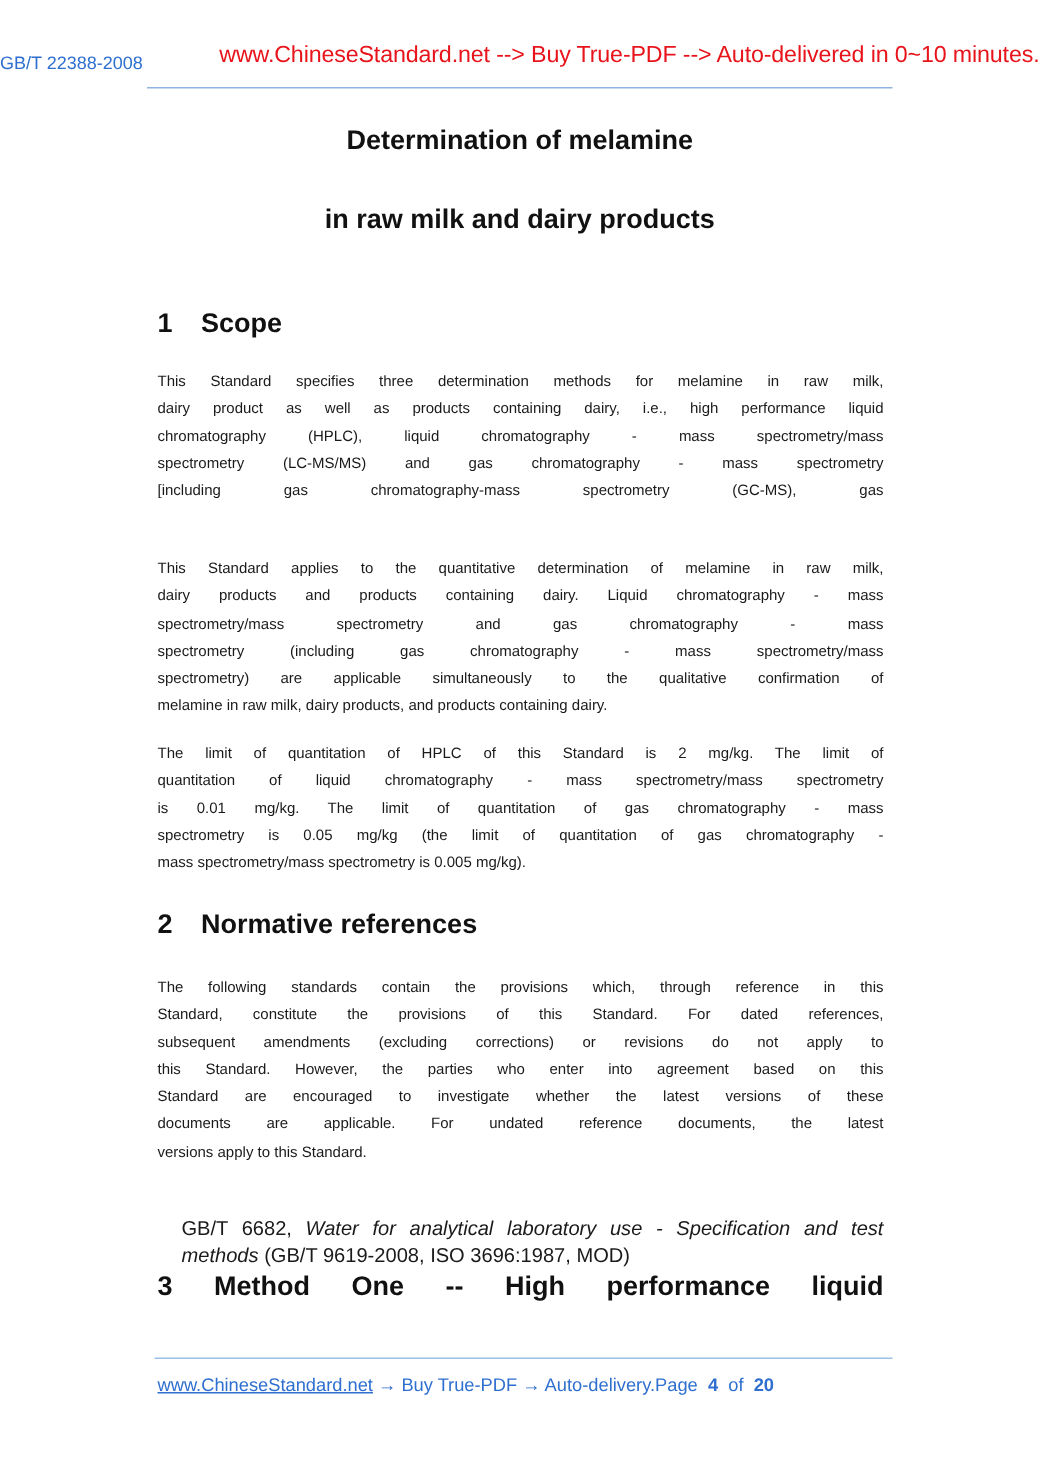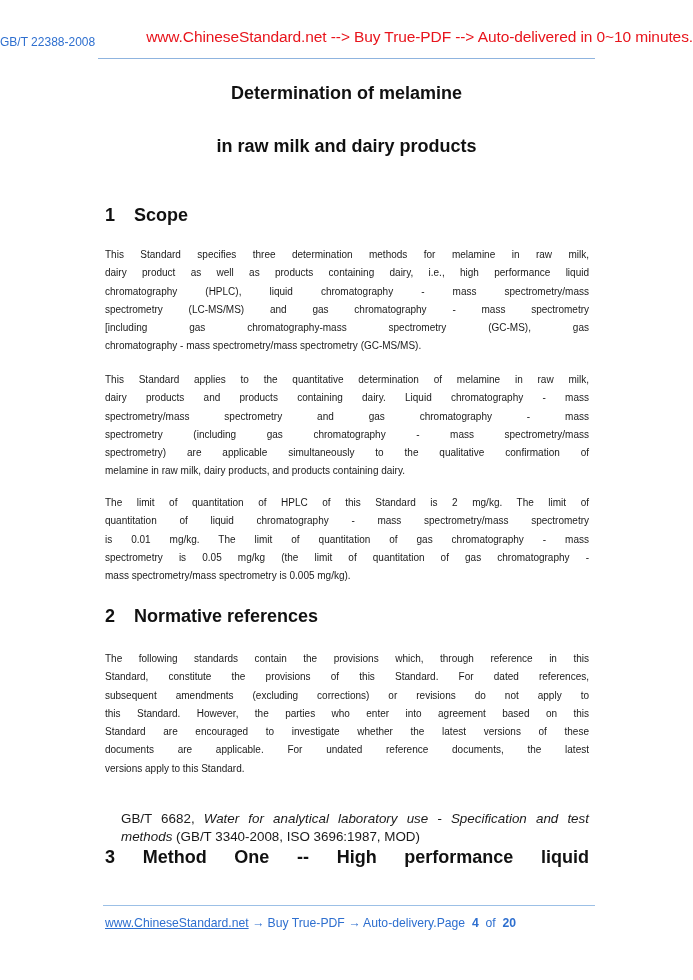--- a/index.html
+++ b/index.html
@@ -84,21 +84,20 @@
   <div class="h1" style="top:205px;">
     <span class="num">1</span><span>Scope</span>
   </div>
 
   <div class="para" style="top:246px;">
     <span class="line">This Standard specifies three determination methods for melamine in raw milk,</span>
     <span class="line">dairy product as well as products containing dairy, i.e., high performance liquid</span>
     <span class="line">chromatography (HPLC), liquid chromatography - mass spectrometry/mass</span>
     <span class="line">spectrometry (LC-MS/MS) and gas chromatography - mass spectrometry</span>
     <span class="line">[including gas chromatography-mass spectrometry (GC-MS), gas</span>
-    <span class="line last">chromatography - mass spectrometry/mass spectrometry (GC-MS/MS).</span>
   </div>
 
   <div class="para" style="top:371px;">
     <span class="line">This Standard applies to the quantitative determination of melamine in raw milk,</span>
     <span class="line">dairy products and products containing dairy. Liquid chromatography - mass</span>
     <span class="line">spectrometry/mass spectrometry and gas chromatography - mass</span>
     <span class="line">spectrometry (including gas chromatography - mass spectrometry/mass</span>
     <span class="line">spectrometry) are applicable simultaneously to the qualitative confirmation of</span>
     <span class="line last">melamine in raw milk, dairy products, and products containing dairy.</span>
   </div>
@@ -120,21 +119,21 @@
     <span class="line">Standard, constitute the provisions of this Standard. For dated references,</span>
     <span class="line">subsequent amendments (excluding corrections) or revisions do not apply to</span>
     <span class="line">this Standard. However, the parties who enter into agreement based on this</span>
     <span class="line">Standard are encouraged to investigate whether the latest versions of these</span>
     <span class="line">documents are applicable. For undated reference documents, the latest</span>
     <span class="line last">versions apply to this Standard.</span>
   </div>
 
   <div class="ref" style="top:810px;">
     <span class="line"><span>GB/T 6682,</span> <i>Water for analytical laboratory use - Specification and test</i></span>
-    <span class="line last"><i>methods</i> <span>(GB/T 3340-2008, ISO 3696:1987, MOD)</span></span>
+    <span class="line last"><i>methods</i> <span>(GB/T 9619-2008, ISO 3696:1987, MOD)</span></span>
   </div>
 
   <div class="h3">
     <span>3</span>
     <span>Method</span>
     <span>One</span>
     <span>--</span>
     <span>High</span>
     <span>performance</span>
     <span>liquid</span>

